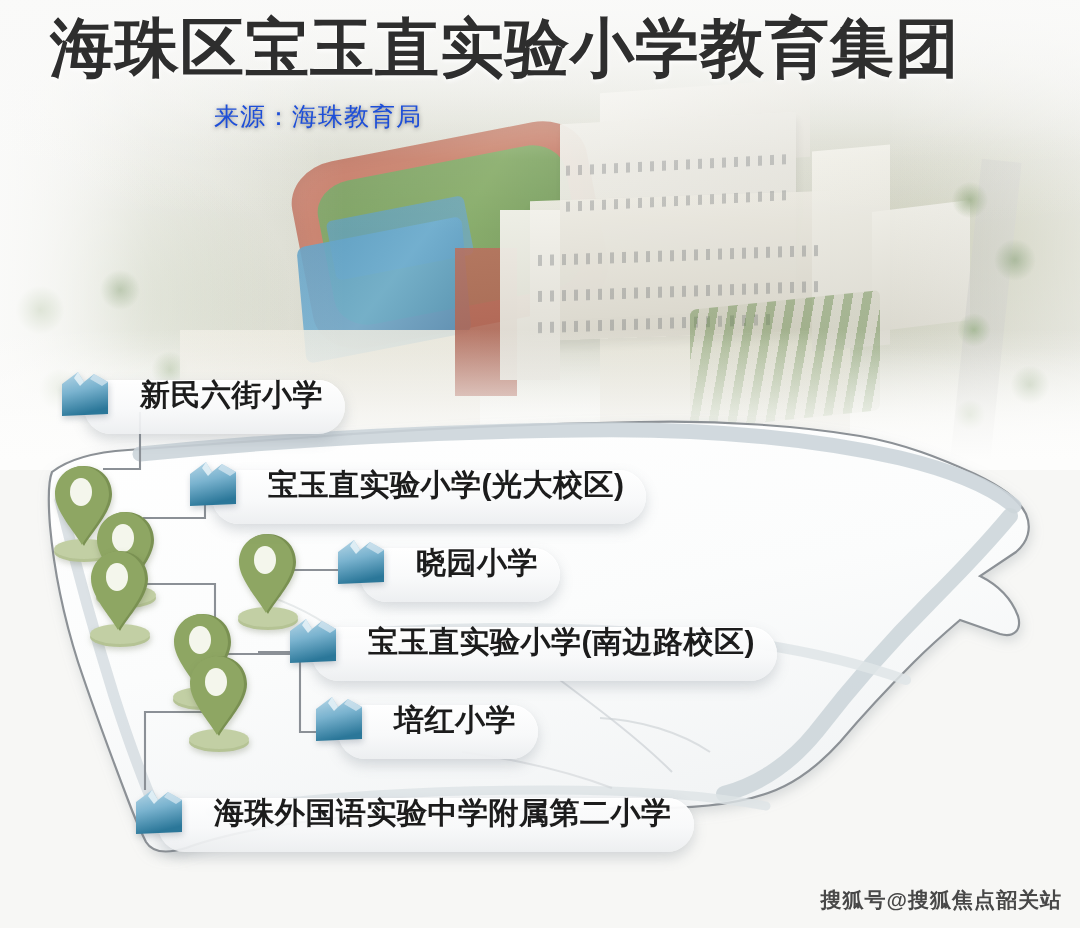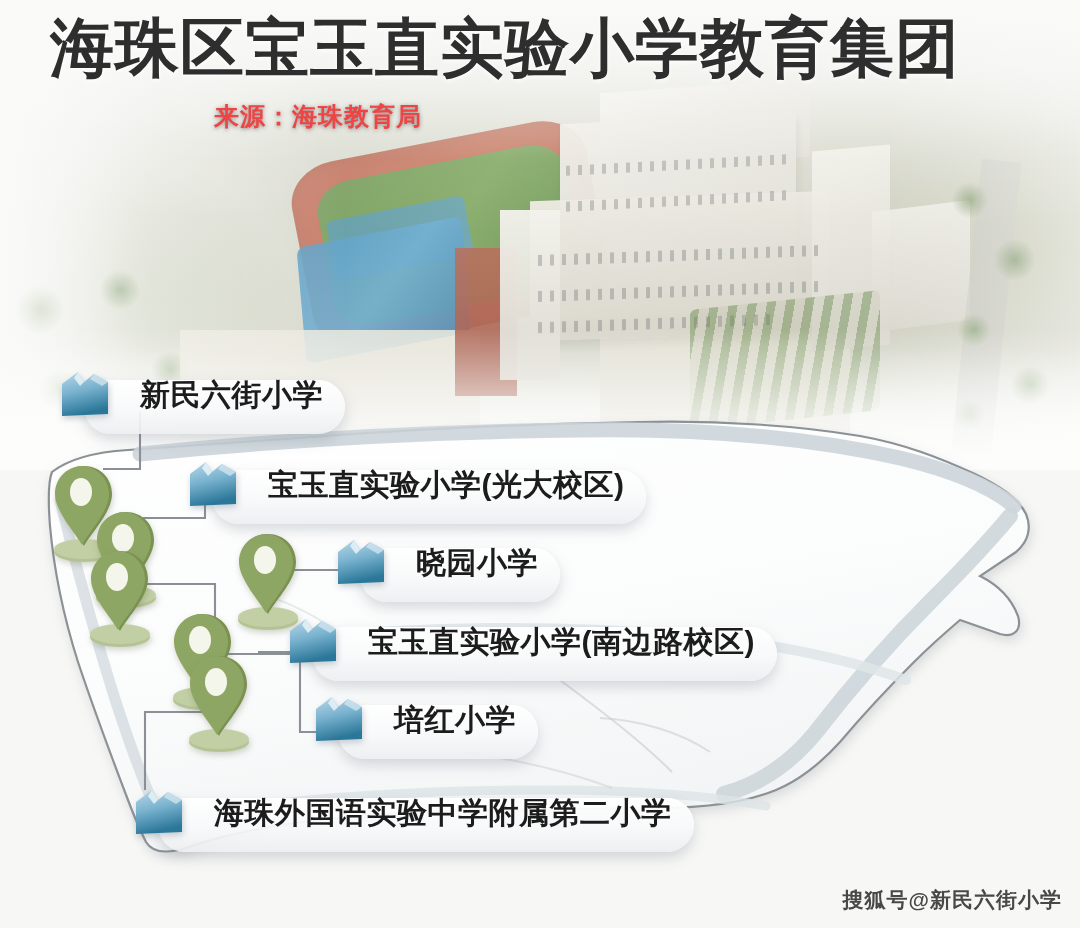--- a/index.html
+++ b/index.html
@@ -133,21 +133,21 @@
   .title-block{position:absolute;left:34px;top:12px;z-index:30;margin-left:16px;}
   .title-line{
     font-family:"Liberation Serif","DejaVu Serif",serif;
     font-weight:bold;font-size:64px;line-height:74px;
     color:#2e2e2e;letter-spacing:1px;white-space:nowrap;
     text-shadow:0 2px 5px rgba(255,255,255,.85),0 0 2px rgba(255,255,255,.9);
   }
   .subtitle{
     margin-top:14px;margin-left:164px;
     font-family:"Liberation Sans","DejaVu Sans",sans-serif;
-    font-size:25px;color:#ef4444;font-weight:700;letter-spacing:1px;
+    font-size:25px;color:#1d4ed8;font-weight:400;letter-spacing:1px;
     text-shadow:0 1px 4px rgba(60,60,60,.55);
     white-space:nowrap;
   }
 
   
   .map-layer{position:absolute;left:0;top:380px;width:1080px;height:520px;z-index:10;}
   .map-svg{position:absolute;left:0;top:0;}
 
   
   .pin{position:absolute;z-index:22;}
@@ -443,15 +443,15 @@
         </linearGradient>
           </defs>
         <path d="M8 18 L24 6 L30 16 L40 8 L54 16 L54 48 L8 50 Z" fill="url(#bg6)"></path>
         <path d="M24 6 L30 16 L26 20 L20 12 Z" fill="#e9f3f8" opacity=".85"></path>
         <path d="M40 8 L54 16 L48 20 L36 13 Z" fill="#dceaf2" opacity=".7"></path>
       </svg>
     </span>
     <span class="label-text">海珠外国语实验中学附属第二小学</span>
   </div>
 
-  <div class="watermark">搜狐号@新民六街小学</div>
+  <div class="watermark">搜狐号@搜狐焦点韶关站</div>
 
 </div>
 
 </body></html>

